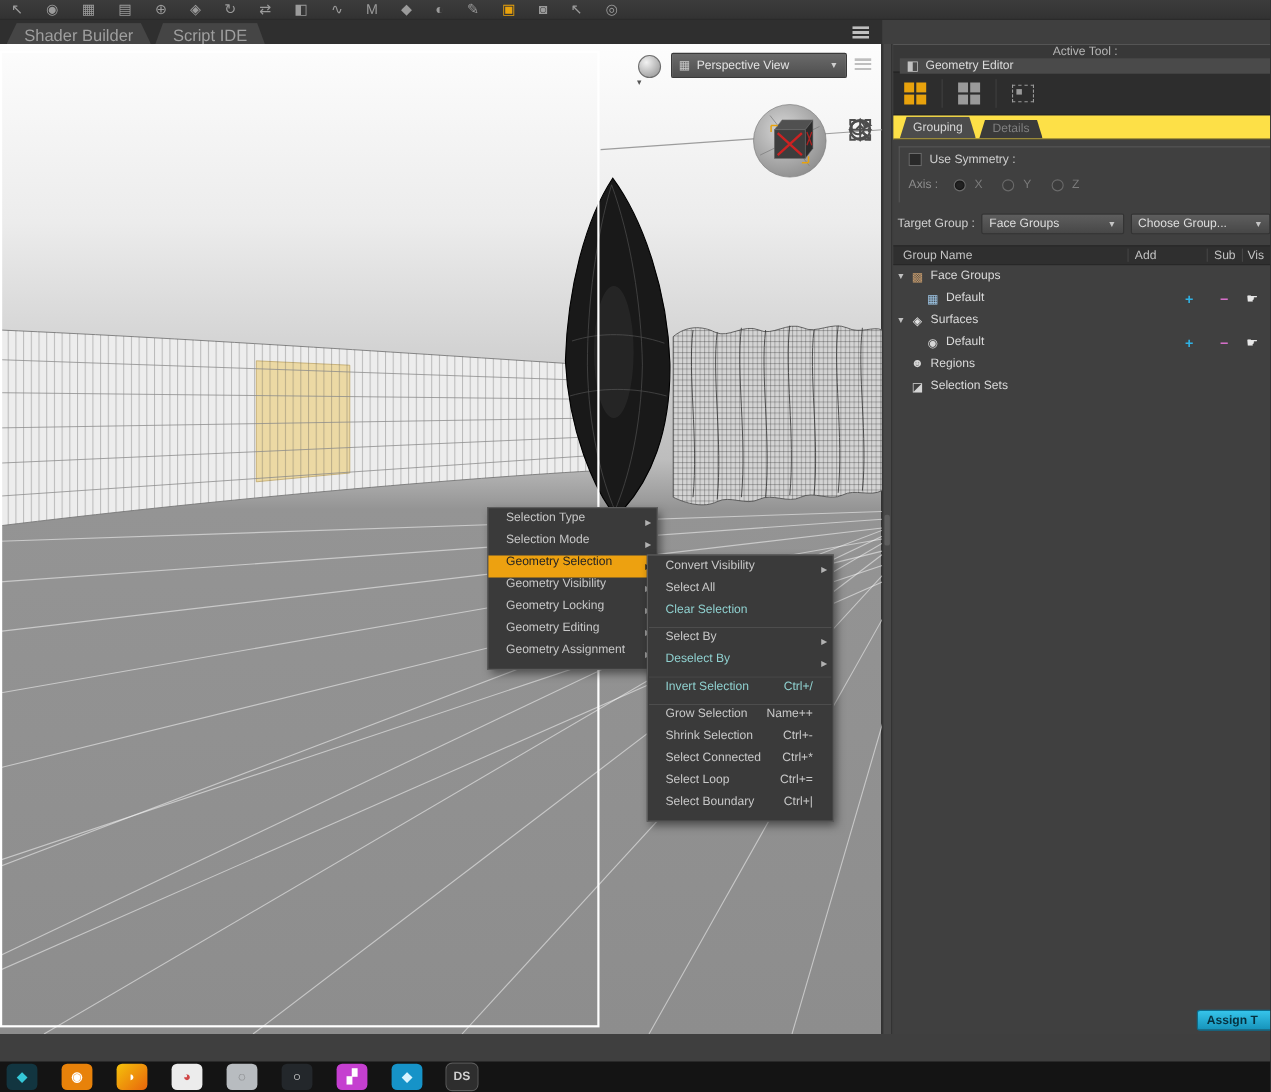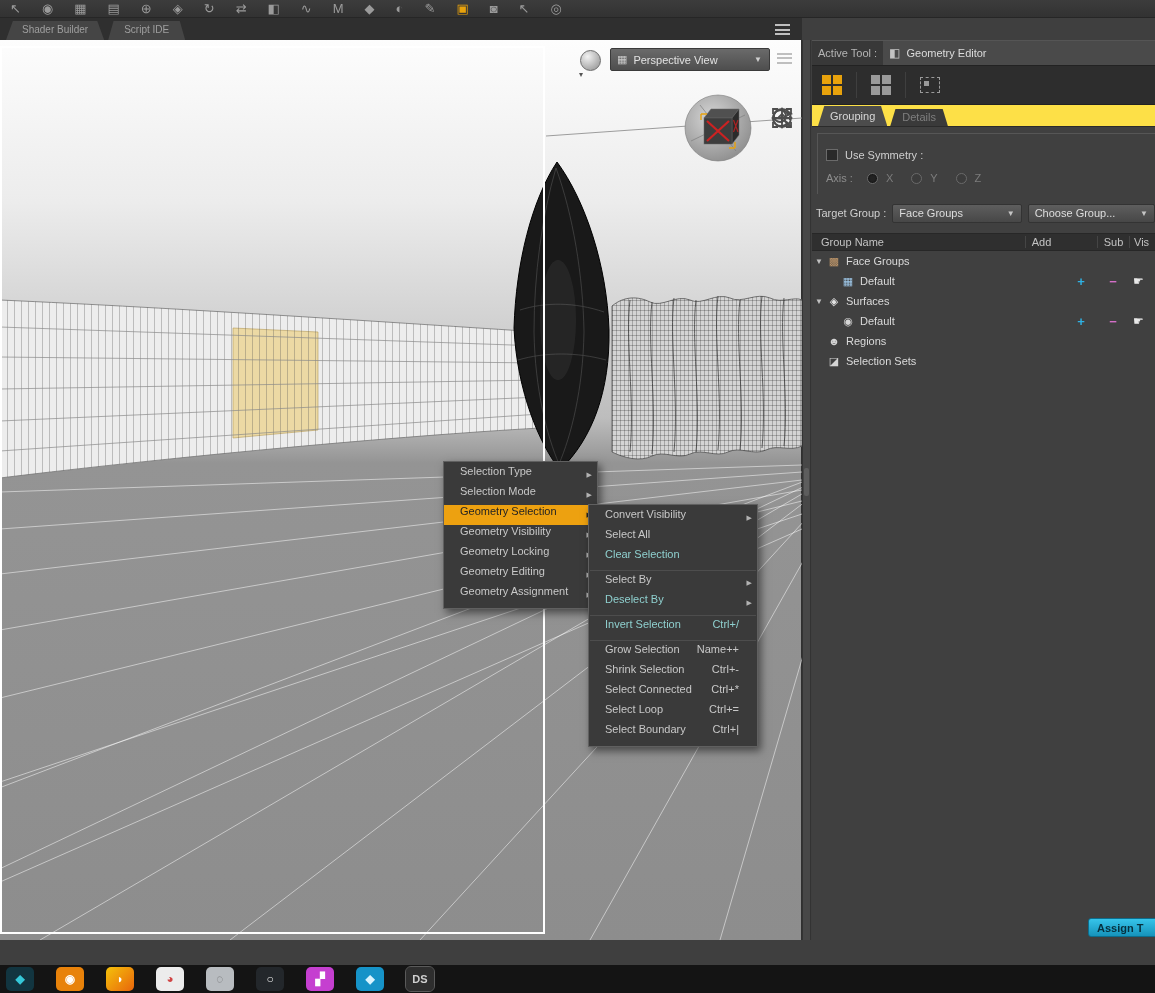--- a/index.html
+++ b/index.html
@@ -14,21 +14,21 @@
   .top-toolbar { position:absolute; left:0; top:0; width:1155px; height:18px;
     background:linear-gradient(#3c3c3c,#323232); border-bottom:1px solid #262626;
     display:flex; align-items:center; gap:21px; padding-left:10px; }
   .ti { color:#9b9b9b; font-size:13px; line-height:1; cursor:default; }
   .ti.accent { color:#e8a20c; }
 
   
   .doc-tabs { position:absolute; left:0; top:18px; width:802px; height:22px;
     background:#2f2f2f; display:flex; align-items:flex-end; padding-left:6px; }
   .doc-tab { height:19px; padding:3px 16px 0 16px; margin-right:4px;
-    background:#454545; color:#9f9f9f; font-size:10px;
+    background:#454545; color:#9f9f9f; font-size:15px;
     clip-path:polygon(7% 0,93% 0,100% 100%,0 100%);margin-top:16px; }
   .lines-icon { width:15px; height:11px;
     background:repeating-linear-gradient(#bfbfbf 0 2px, transparent 2px 4.5px); }
   .pane-menu { position:absolute; right:12px; bottom:5px; }
 
   
   .viewport { position:absolute; left:0; top:40px; width:802px; height:900px;
     border-right:1px solid #303030;
     background:linear-gradient(180deg,#fdfdfd 0%,#ececec 18%,#bdbdbd 42%,#949494 47%,#8d8d8d 100%); }
   .viewport svg { position:absolute; left:0; top:0; }
@@ -54,21 +54,21 @@
   
   .rp-tabs { position:absolute; left:812px; top:18px; width:343px; height:22px;
     display:flex; align-items:flex-end; padding-left:8px; gap:3px; }
   .rp-tab { height:18px; padding:2px 14px 0 14px; background:#383838; color:#8f8f8f;
     clip-path:polygon(8% 0,92% 0,100% 100%,0 100%); }
   .rp-tab.active { height:21px; padding-top:4px; background:#4e4e4e; color:#d6d6d6; }
 
   .rp-body { position:absolute; left:812px; top:40px; width:343px; height:900px;
     background:#404040; border-top:1px solid #555; overflow:hidden; }
 
-  .at-row { height:24px; background:#383838; display:flex; align-items:center; }
+  .at-row { height:24px; background:#383838; display:flex; align-items:center;flex-direction:column; }
   .at-label { color:#b5b5b5; padding-left:6px; white-space:nowrap; }
   .at-value { flex:1; align-self:stretch; margin-left:6px; background:#4a4a4a;
     display:flex; align-items:center; color:#dcdcdc; }
   .at-value .gicon { color:#c2c2c2; font-size:12px; margin:0 6px; }
 
   .tool-strip { height:40px; background:#2d2d2d; border-top:1px solid #222; border-bottom:1px solid #222;
     display:flex; align-items:center; padding-left:10px; gap:14px; }
   .sq4 { display:grid; grid-template-columns:9px 9px; grid-template-rows:9px 9px; gap:2px; }
   .sq4 i { display:block; }
   .sq4.orange i { background:#e8a20c; }
@@ -76,21 +76,21 @@
   .dashbox { width:20px; height:16px; border:1px dashed #9a9a9a; position:relative; }
   .dashbox::after { content:""; position:absolute; left:3px; top:3px; width:5px; height:5px; background:#9a9a9a; }
   .tool-sep { width:1px; height:26px; background:#3f3f3f; }
 
   .sub-tabs { height:22px; background:#fde047; display:flex; align-items:flex-end; padding-left:6px; gap:3px;
     border-bottom:1px solid #2b2b2b; }
   .sub-tab { height:17px; padding:2px 12px 0 12px; background:#3a3a3a; color:#7f7f7f;
     clip-path:polygon(9% 0,91% 0,100% 100%,0 100%); }
   .sub-tab.active { height:20px; padding-top:4px; background:#4c4c4c; color:#d8d8d8; }
 
-  .groupbox { margin:6px 0 0 5px; border-left:1px solid #565656; border-top:1px solid #565656; padding:12px 8px 6px 8px; }
+  .groupbox { margin:6px 0 0 5px; border-left:1px solid #565656; border-top:1px solid #565656; padding:2px 8px 6px 8px; }
   .sym-row { display:flex; align-items:center; gap:7px; height:18px; }
   .checkbox { width:12px; height:12px; background:#292929; border:1px solid #6a6a6a; }
   .sym-label { color:#cfcfcf; }
   .axis-row { display:flex; align-items:center; gap:8px; height:20px; margin-top:4px; }
   .axis-label { color:#8d8d8d; margin-right:6px; }
   .radio { width:11px; height:11px; border-radius:50%; background:#3c3c3c; border:1px solid #6a6a6a; }
   .radio.sel { background:#222; box-shadow:inset 0 0 2px #000; }
   .axis-opt { color:#7c7c7c; margin-right:10px; }
 
   .hl-row { display:flex; align-items:center; justify-content:flex-end; height:20px; margin-top:16px; }

